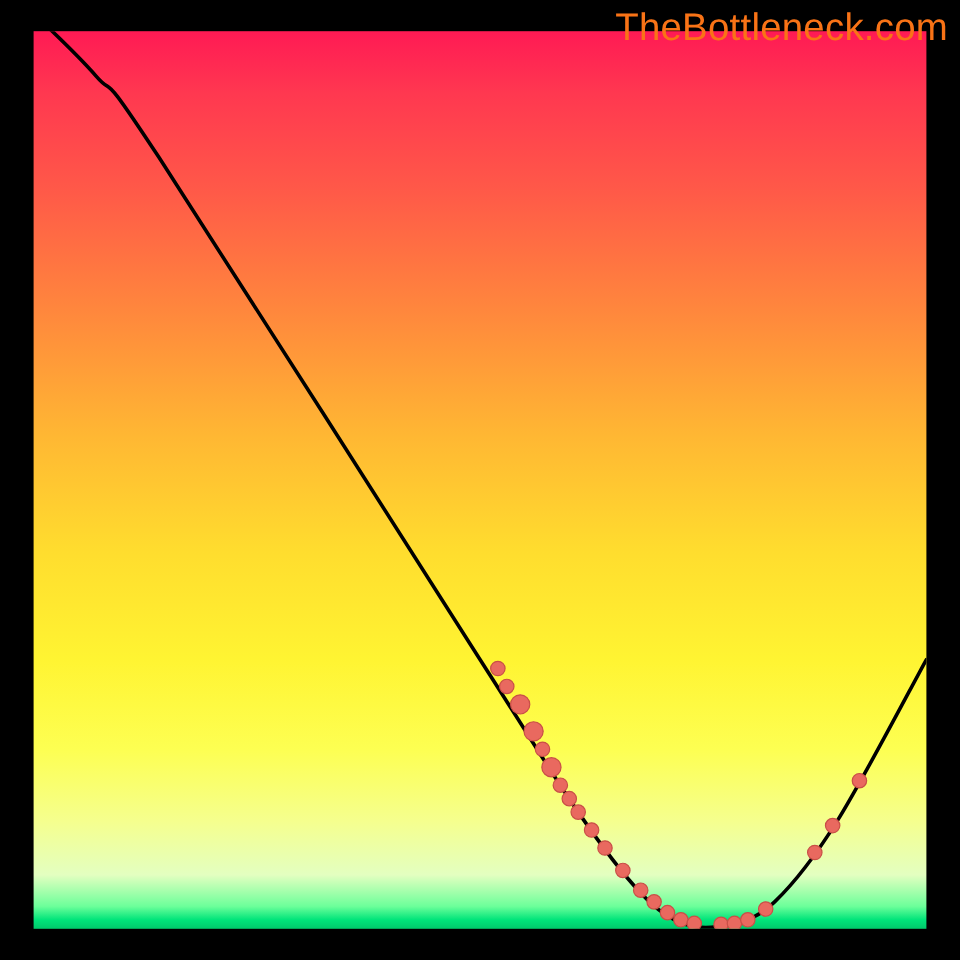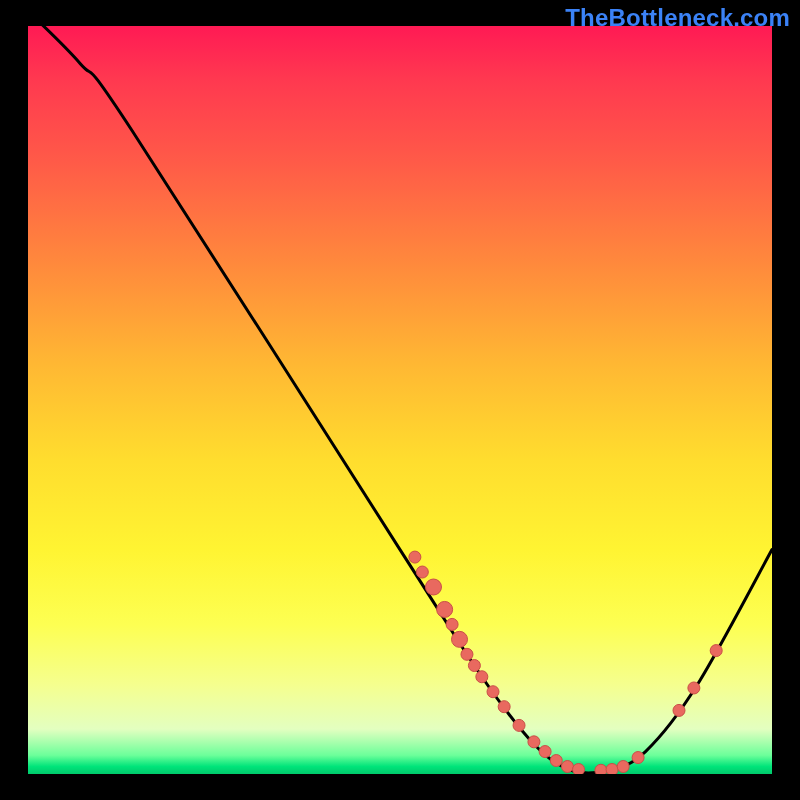--- a/index.html
+++ b/index.html
@@ -30,23 +30,23 @@
       #e3ffc0 94%,
       #6cff9a 97.5%,
       #00e47a 99%,
       #00c96b 100%
     );
   }
   .watermark {
     position: absolute;
     top: 4px;
     right: 10px;
-    color: #3b82f6;
-    font-size: 24px;
-    font-weight: 700;
+    color: #f97316;
+    font-size: 32px;
+    font-weight: 400;
     letter-spacing: 0.2px;
     user-select: none;
     pointer-events: none;
   }
   svg {
     position: absolute;
     left: 0;
     top: 0;
   }
 </style>

